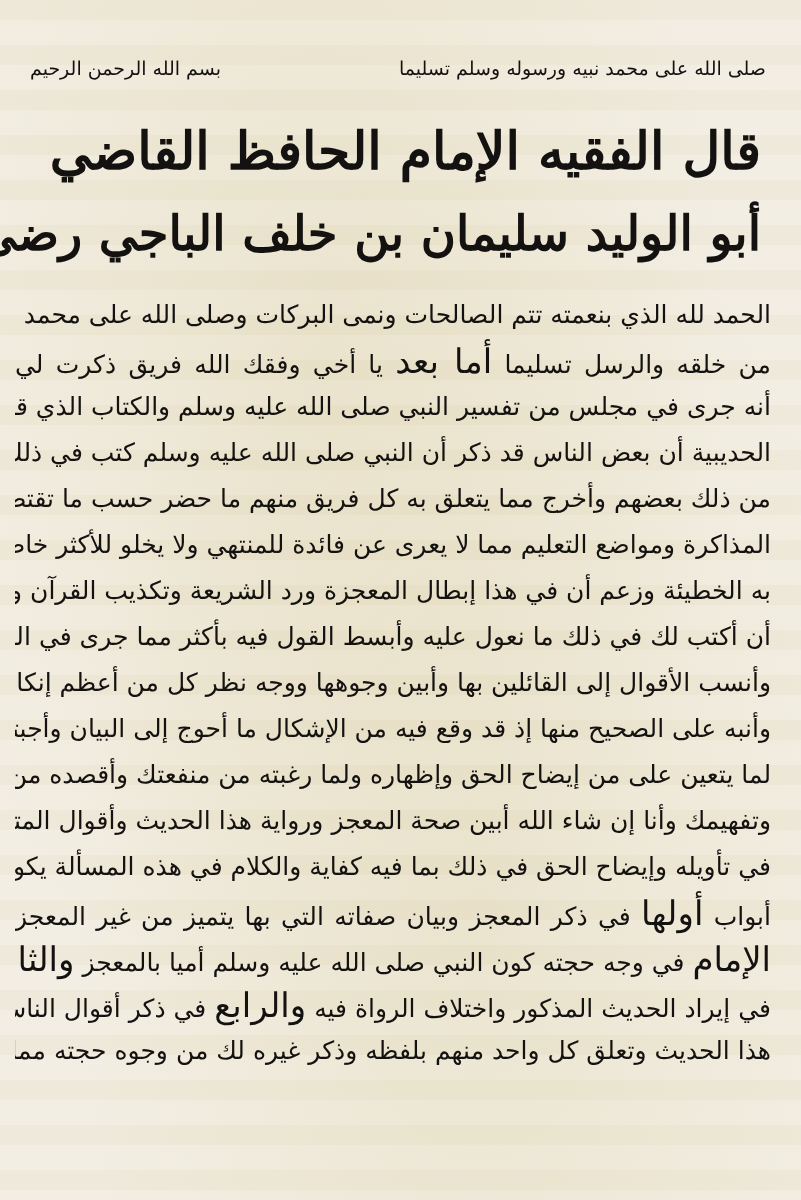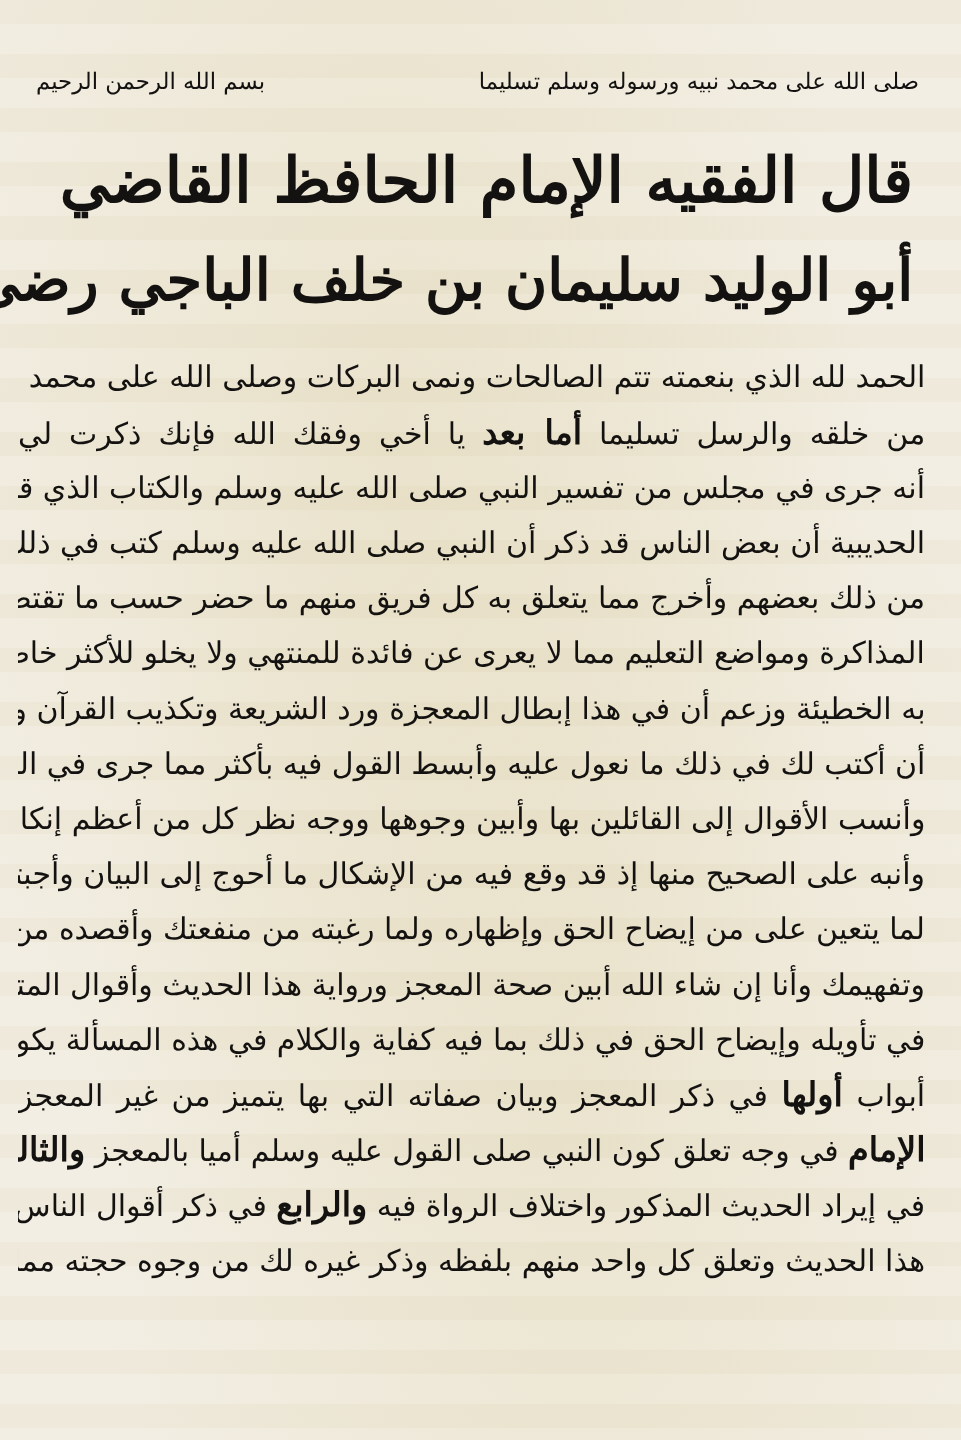--- a/index.html
+++ b/index.html
@@ -29,46 +29,46 @@
     .title.t1 { top:120px; font-size:52px; }
     .title.t2 { top:205px; font-size:48px; }
     .body-text {
       position:absolute; top:292px; left:15px; right:30px;
       direction:rtl; text-align:justify;
     }
     .line {
       height:46px; line-height:46px; font-size:25px; white-space:nowrap; overflow:hidden;
       text-align:justify; text-align-last:justify;
     }
-    .line .big { font-size:28px; font-weight:bold; }
+    .line .big { font-size:34px; font-weight:normal; }
   </style>
 </head>
 <body>
 
 <div class="page">
   <div class="basmala-row">
     <span>صلى الله على محمد نبيه ورسوله وسلم تسليما</span>
     <span>بسم الله الرحمن الرحيم</span>
   </div>
 
   <div class="title t1">قال الفقيه الإمام الحافظ القاضي</div>
   <div class="title t2">أبو الوليد سليمان بن خلف الباجي رضي الله عنه</div>
 
   <div class="body-text">
     <div class="line">الحمد لله الذي بنعمته تتم الصالحات ونمى البركات وصلى الله على محمد نبيه وصفوته</div>
-    <div class="line"><span>من خلقه والرسل تسليما </span><span class="big">أما بعد</span><span> يا أخي وفقك الله فإنك ذكرت لي</span></div>
+    <div class="line"><span>من خلقه والرسل تسليما </span><span class="big">أما بعد</span><span> يا أخي وفقك الله فريق ذكرت لي</span></div>
     <div class="line">أنه جرى في مجلس من تفسير النبي صلى الله عليه وسلم والكتاب الذي قاضى عليه قريشا يوم</div>
     <div class="line">الحديبية أن بعض الناس قد ذكر أن النبي صلى الله عليه وسلم كتب في ذلك اليوم ومنع</div>
     <div class="line">من ذلك بعضهم وأخرج مما يتعلق به كل فريق منهم ما حضر حسب ما تقتضيه مجالس</div>
     <div class="line">المذاكرة ومواضع التعليم مما لا يعرى عن فائدة للمنتهي ولا يخلو للأكثر خاطر</div>
     <div class="line">به الخطيئة وزعم أن في هذا إبطال المعجزة ورد الشريعة وتكذيب القرآن وسألتني</div>
     <div class="line">أن أكتب لك في ذلك ما نعول عليه وأبسط القول فيه بأكثر مما جرى في المجلس المذكور</div>
     <div class="line">وأنسب الأقوال إلى القائلين بها وأبين وجوهها ووجه نظر كل من أعظم إنكارها</div>
     <div class="line">وأنبه على الصحيح منها إذ قد وقع فيه من الإشكال ما أحوج إلى البيان وأجبتك إلى ما سألت</div>
     <div class="line">لما يتعين على من إيضاح الحق وإظهاره ولما رغبته من منفعتك وأقصده من تعليمك</div>
     <div class="line">وتفهيمك وأنا إن شاء الله أبين صحة المعجز ورواية هذا الحديث وأقوال المتأولين</div>
     <div class="line">في تأويله وإيضاح الحق في ذلك بما فيه كفاية والكلام في هذه المسألة يكون في ستة</div>
     <div class="line"><span>أبواب </span><span class="big">أولها</span><span> في ذكر المعجز وبيان صفاته التي بها يتميز من غير المعجز</span></div>
-    <div class="line"><span class="big">الإمام</span><span> في وجه تعلق كون النبي صلى القول عليه وسلم أميا بالمعجز </span><span class="big">والثالث</span></div>
+    <div class="line"><span class="big">الإمام</span><span> في وجه حجته كون النبي صلى الله عليه وسلم أميا بالمعجز </span><span class="big">والثالث</span></div>
     <div class="line"><span>في إيراد الحديث المذكور واختلاف الرواة فيه </span><span class="big">والرابع</span><span> في ذكر أقوال الناس في تأويل</span></div>
     <div class="line">هذا الحديث وتعلق كل واحد منهم بلفظه وذكر غيره لك من وجوه حجته مما</div>
   </div>
 </div>
 
 </body></html>

